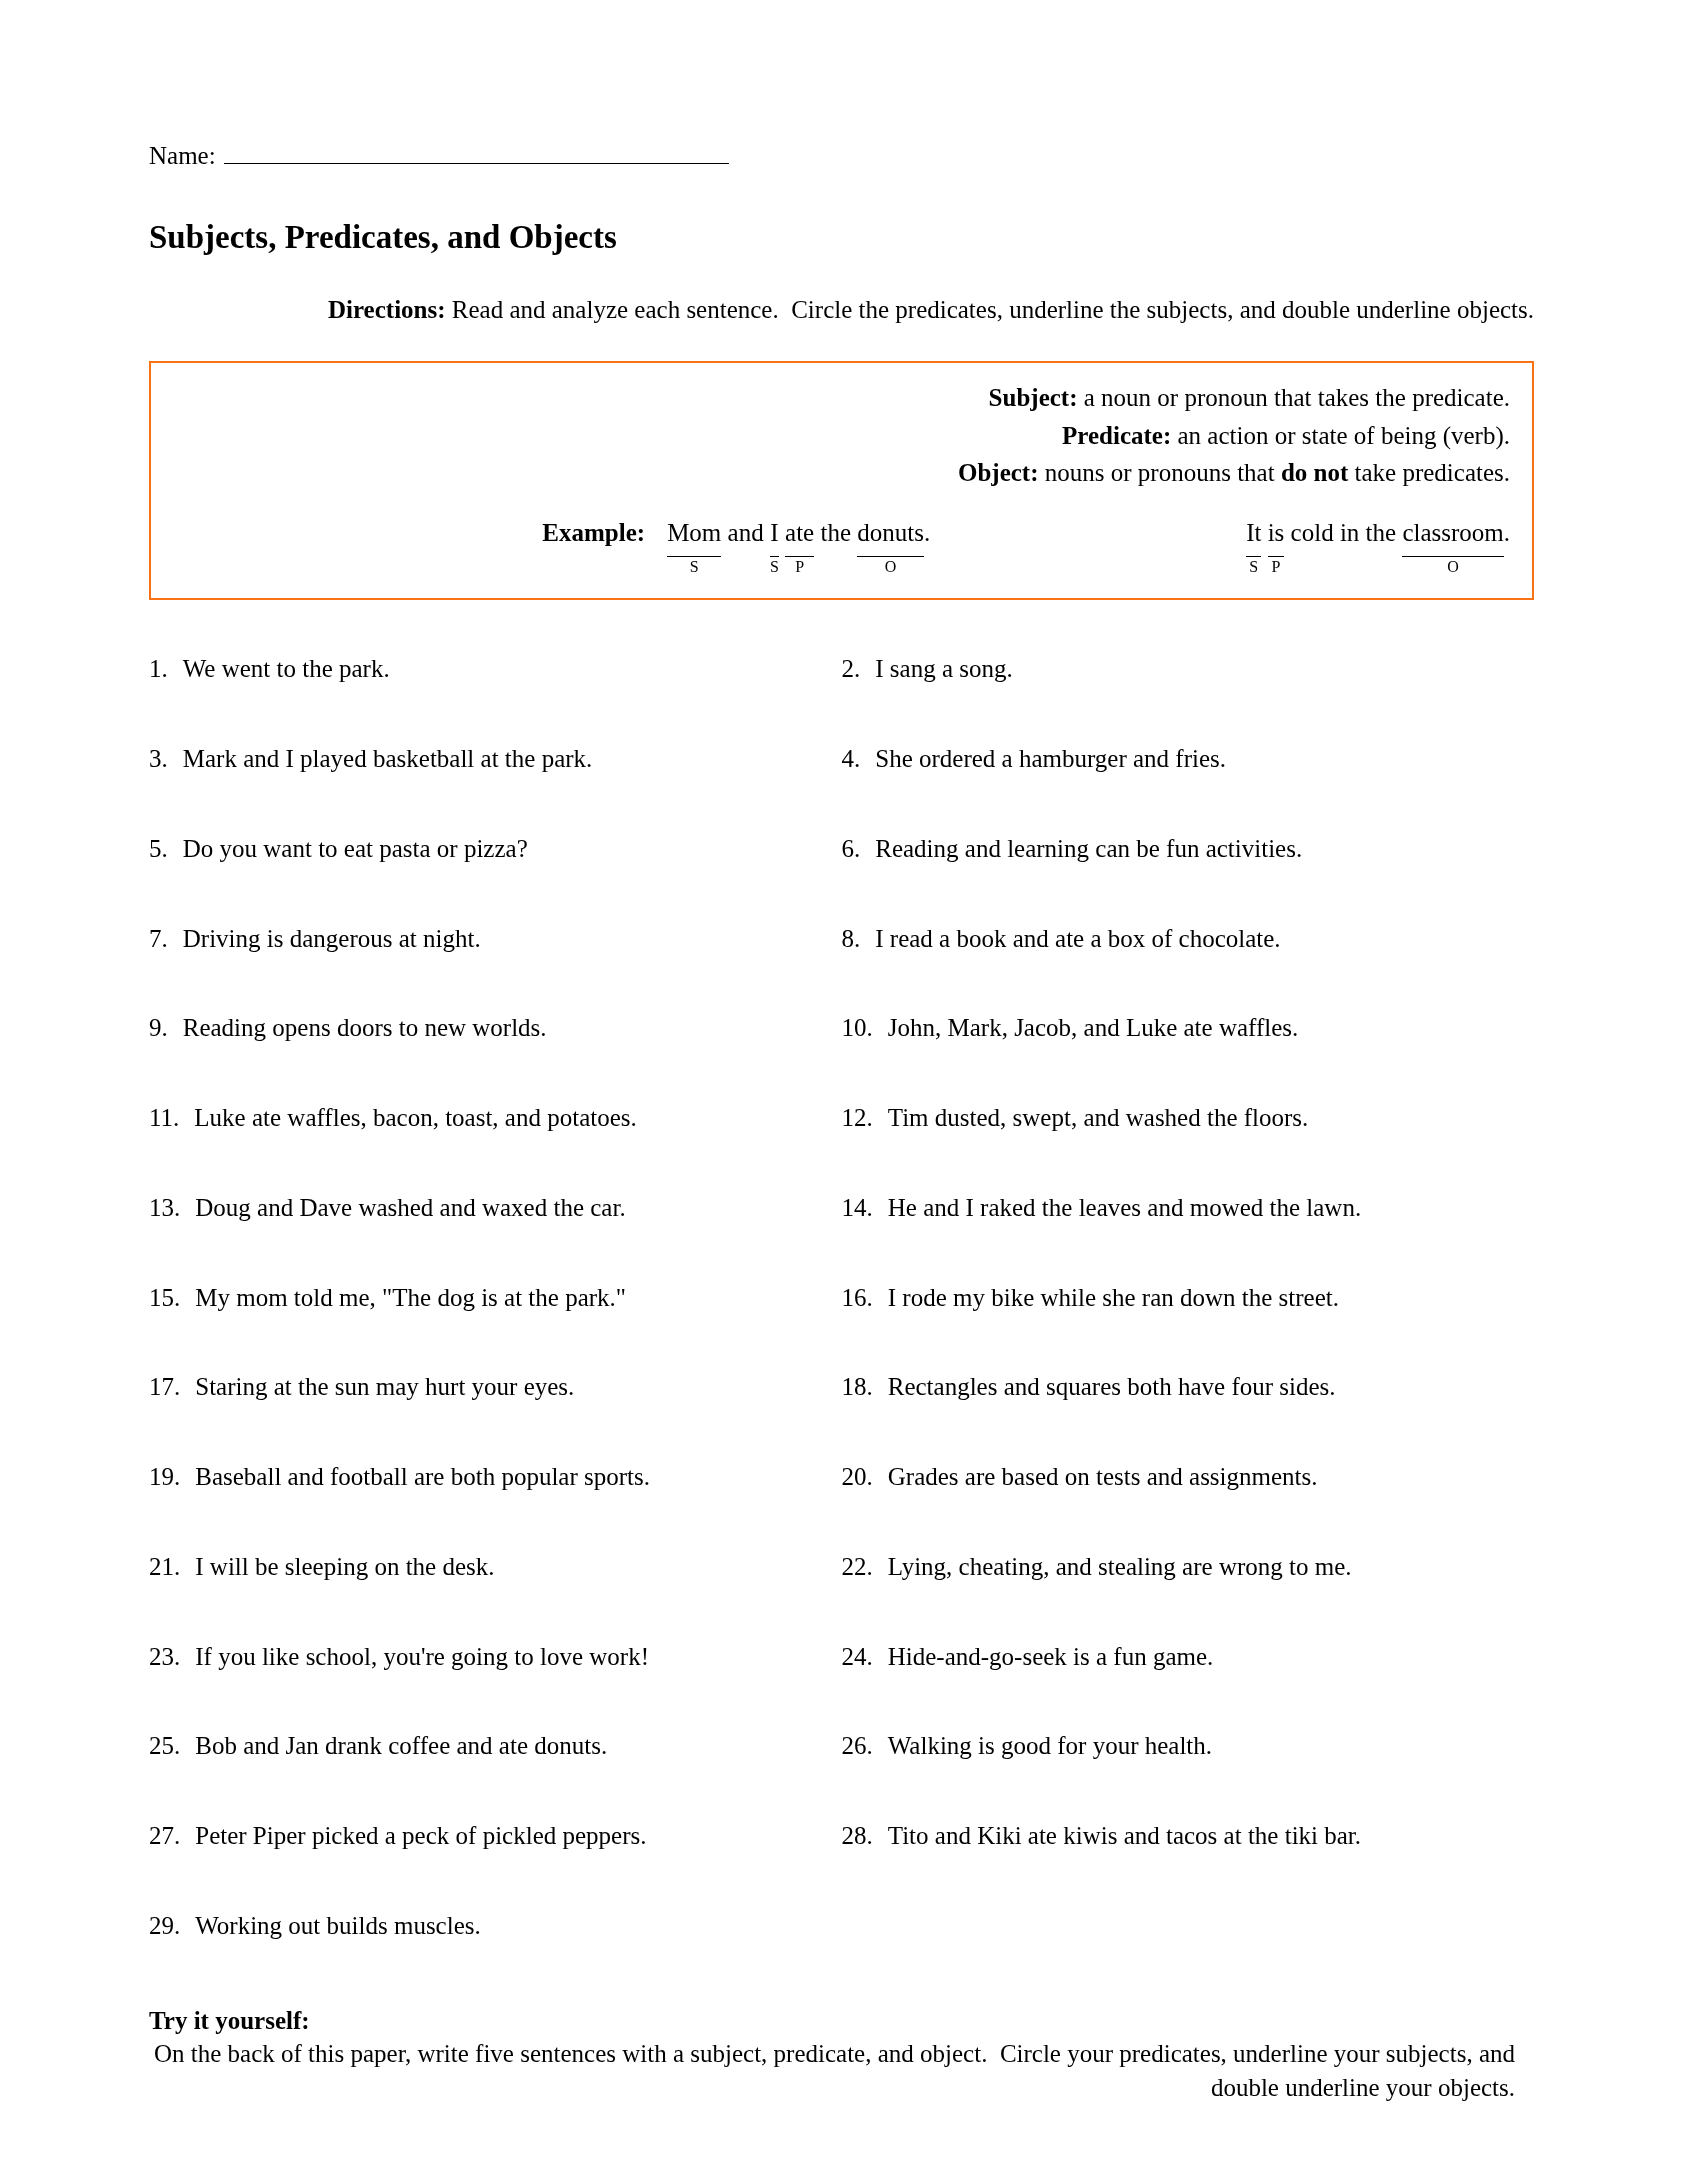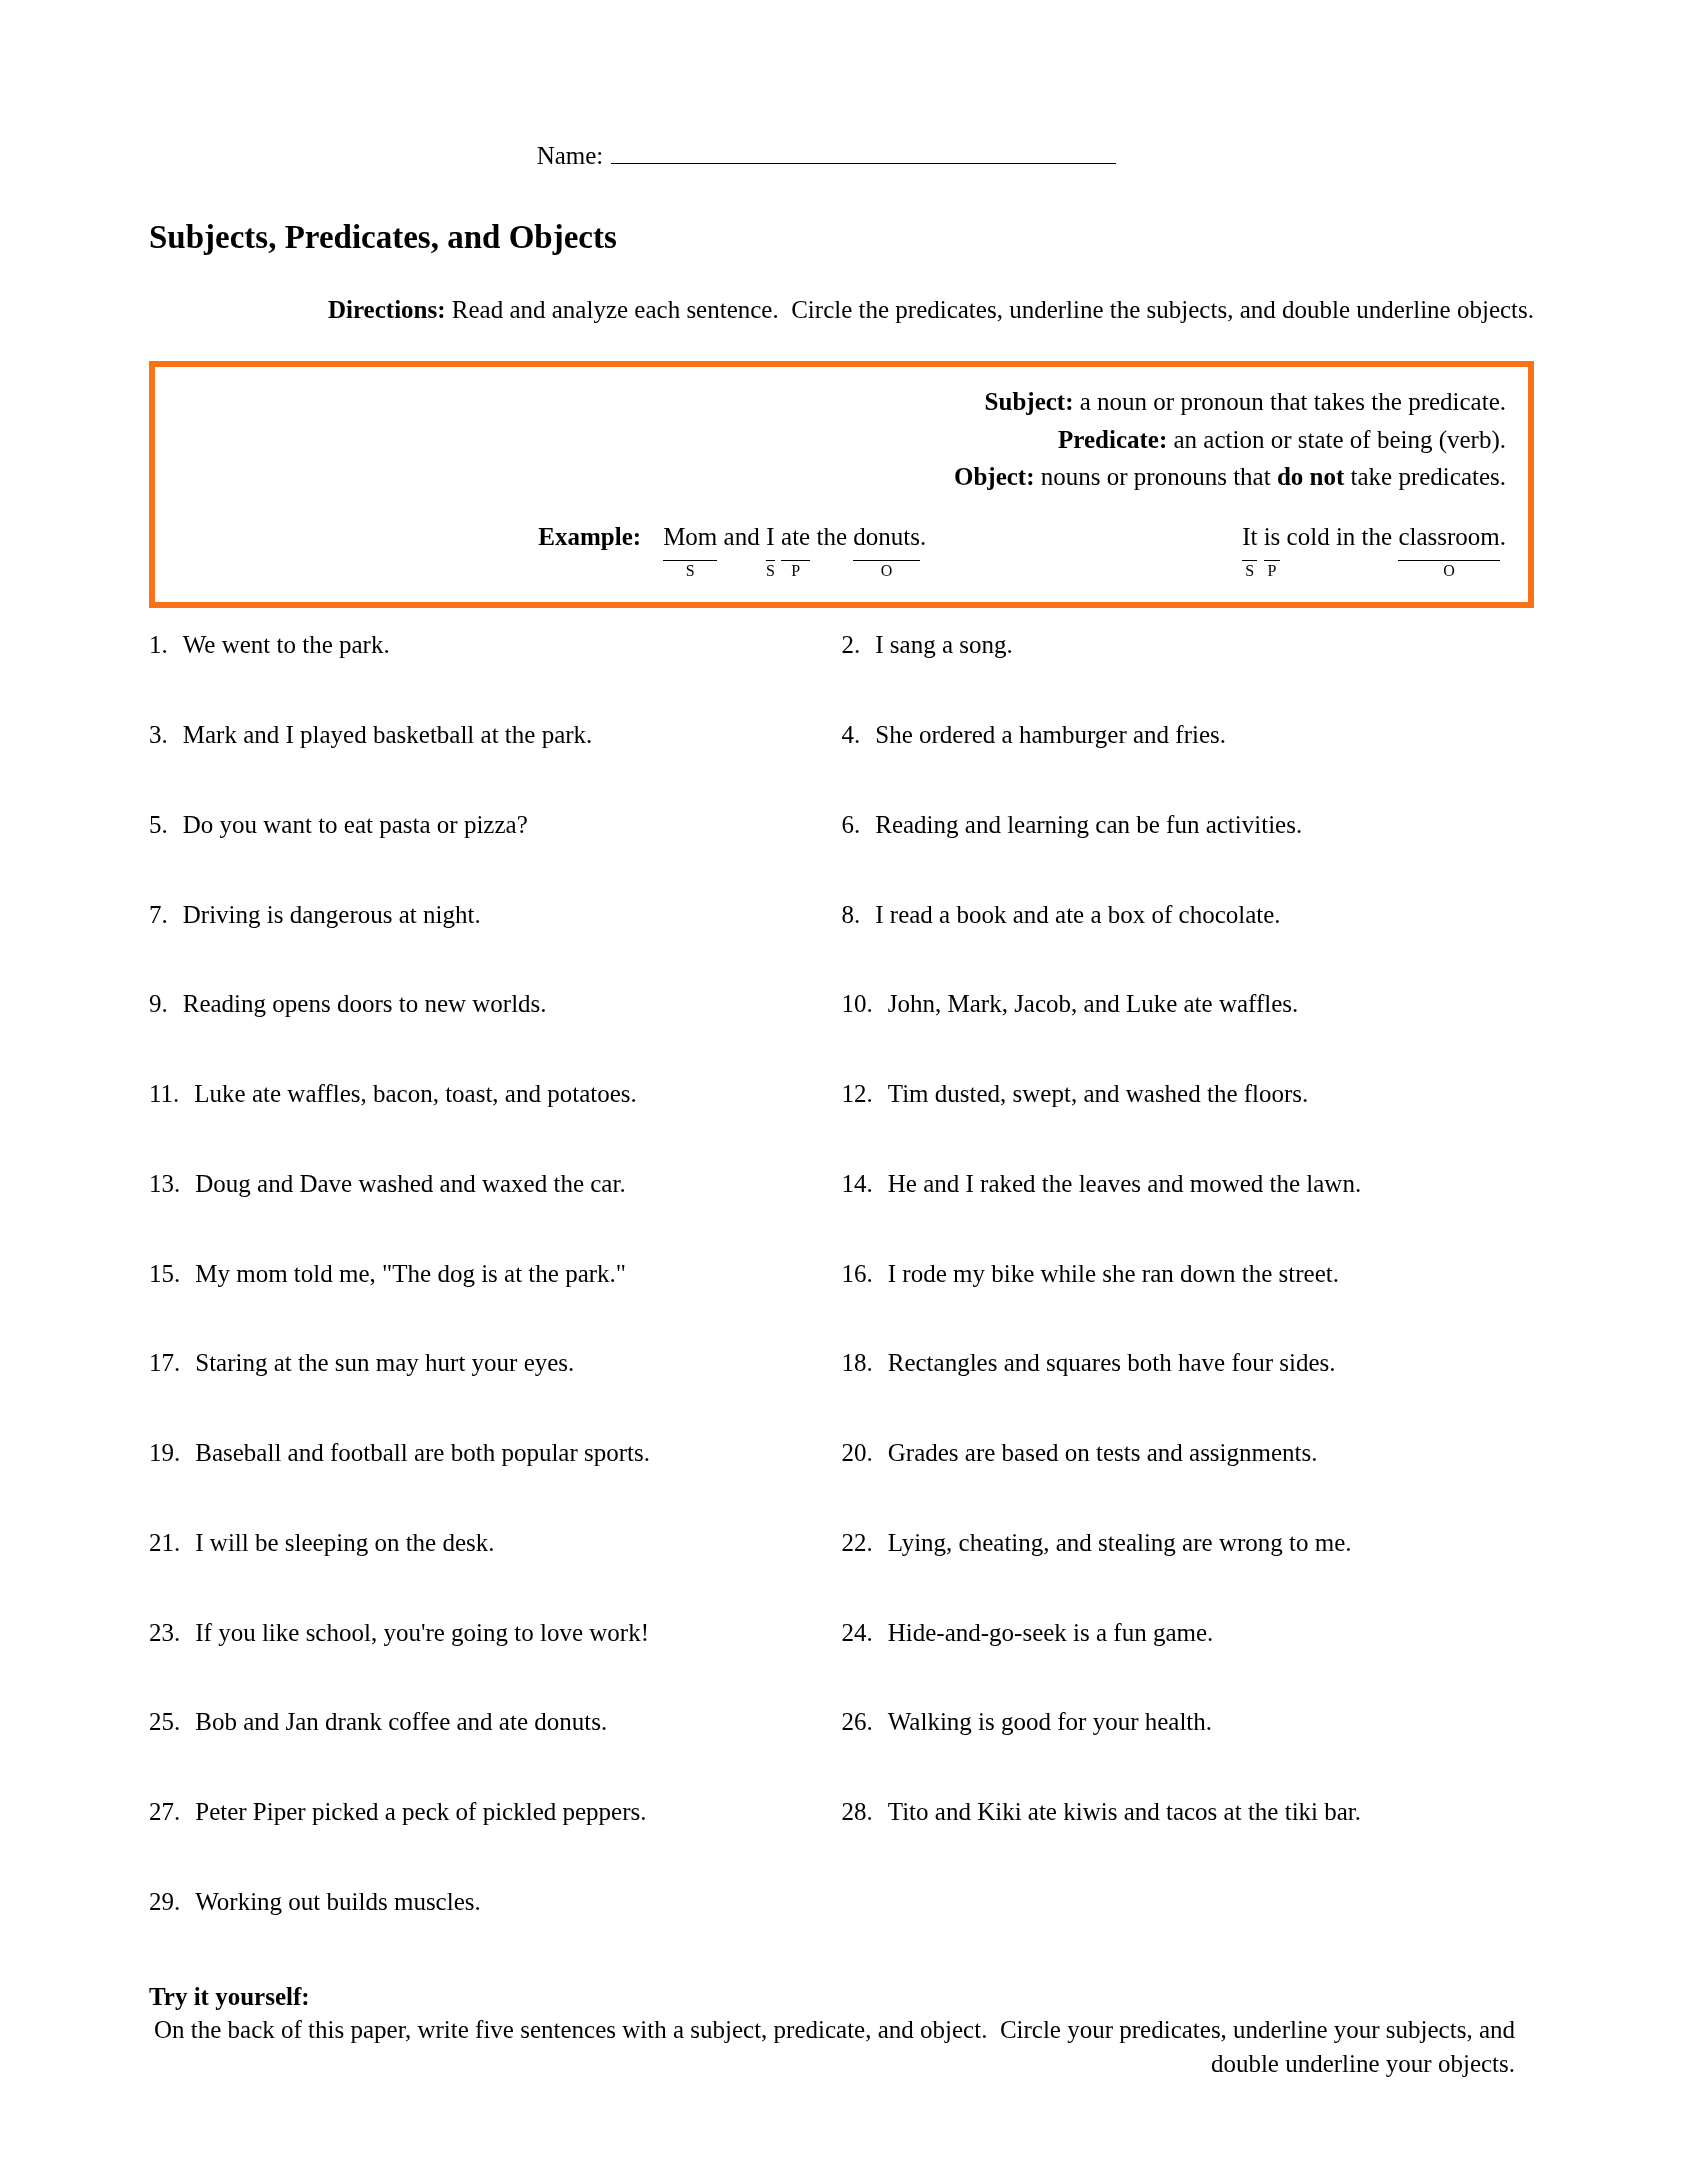--- a/index.html
+++ b/index.html
@@ -15,21 +15,21 @@
     margin: 0 auto;
     background: #fff;
     padding: 139px 149px 59px 149px;
     font-size: 25px;
     line-height: 1.35;
   }
   .pre { white-space: pre-wrap; text-align: right; }
 
   
   .name-row {
-    text-align: center;
+    text-align: left;
     margin-bottom: 42px;
     padding-right: 30px;
   }
   .name-blank {
     display: inline-block;
     width: 505px;
     border-bottom: 1.5px solid #000;
     height: 1em;
     vertical-align: baseline;
     margin-left: 8px;
@@ -41,23 +41,23 @@
     font-weight: bold;
     margin-bottom: 34px;
   }
 
   
   .directions { margin-bottom: 34px; }
   .bold { font-weight: bold; }
 
   
   .def-box {
-    border: 6px solid #f97316;
+    border: 2px solid #f97316;
     padding: 16px 22px 22px 22px;
-    margin-bottom: 20px;
+    margin-bottom: 52px;
   }
   .def-line { line-height: 1.5; }
 
   .example-row {
     display: flex;
     align-items: flex-start;
     margin-top: 24px;
     justify-content: flex-end;
   }
   .example-label { margin-right: 22px; }

